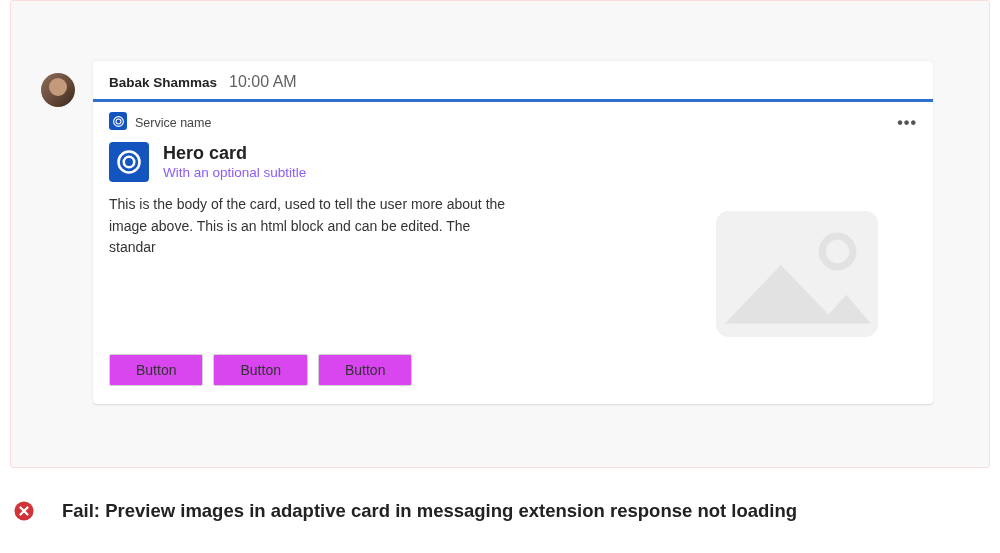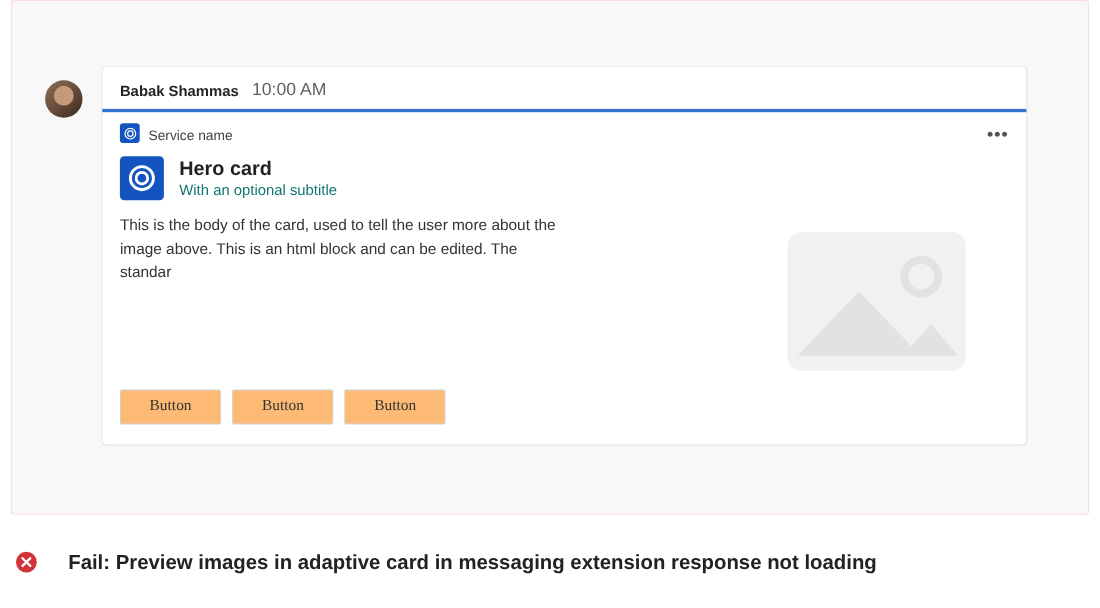--- a/index.html
+++ b/index.html
@@ -119,21 +119,21 @@
     }
     .hero-icon svg { width: 28px; height: 28px; }
     .hero-text .title {
       font-size: 18px;
       font-weight: 700;
       color: #222;
       line-height: 1.1;
     }
     .hero-text .subtitle {
       font-size: 13.5px;
-      color: #0f766e;
+      color: #8b5cf6;
       margin-top: 2px;
     }
     .content-row {
       display: flex;
       align-items: flex-start;
       gap: 30px;
     }
     .body-text {
       font-size: 14px;
       color: #333;
@@ -153,28 +153,27 @@
     .placeholder-image svg {
       width: 180px;
       height: 150px;
     }
     .button-row {
       display: flex;
       gap: 10px;
     }
     .card-button {
       border: 1px solid #d1d1d1;
-      background: #fdba74;
+      background: #d946ef;
       border-radius: 2px;
       font-size: 14px;
       font-weight: 500;
       color: #333;
       padding: 7px 26px;
       cursor: pointer;
-      font-family: Liberation Serif, serif;
     }
     .caption-row {
       display: flex;
       align-items: center;
       gap: 28px;
       margin: 32px 0 0 14px;
     }
     .fail-icon {
       width: 20px;
       height: 20px;

